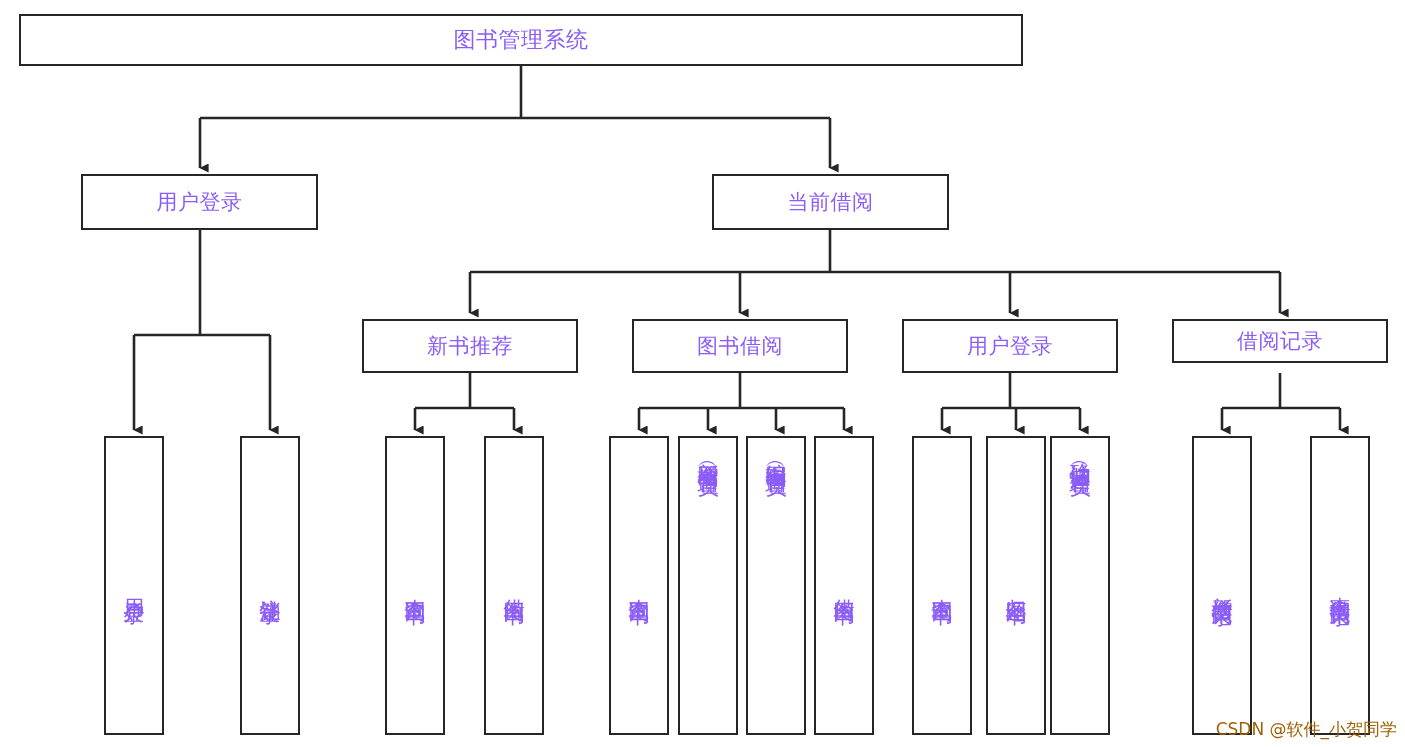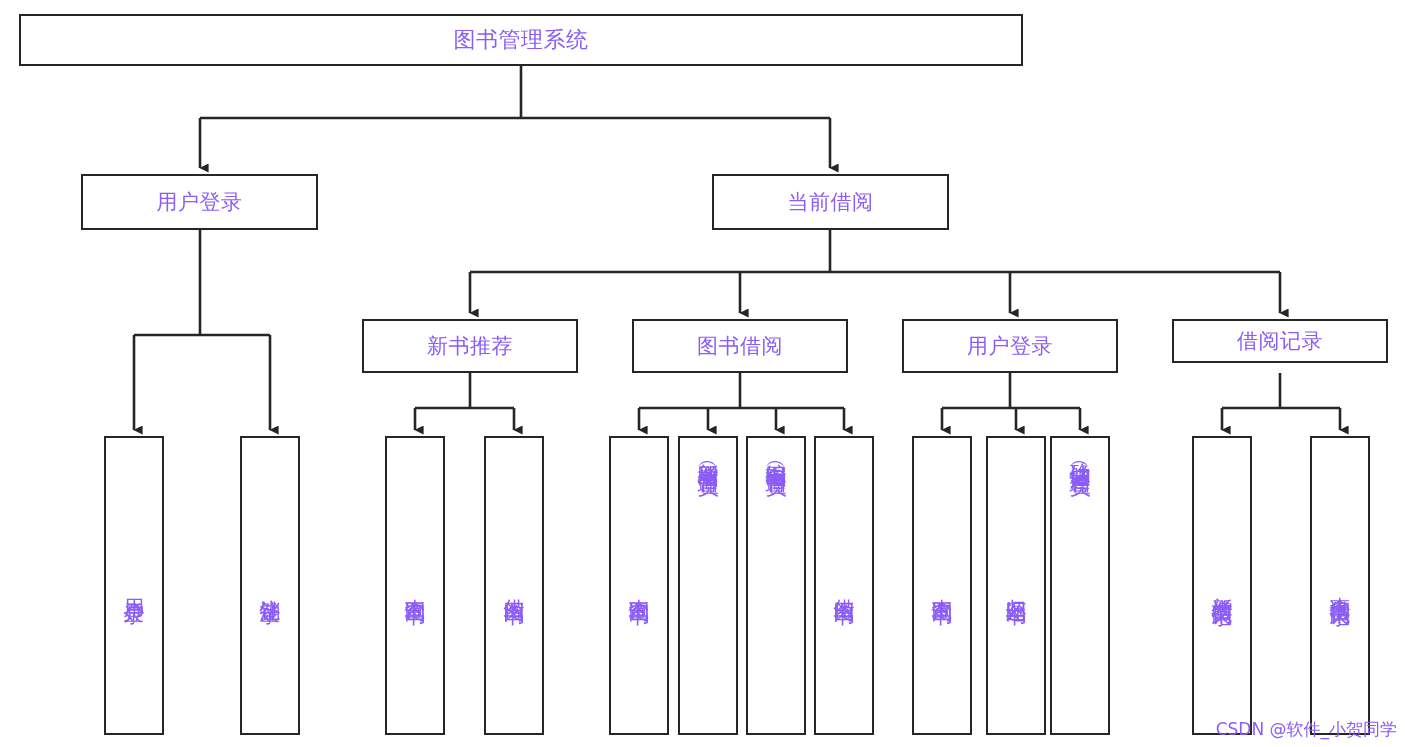--- a/index.html
+++ b/index.html
@@ -68,21 +68,21 @@
   }
   .node.v.mid {
     align-items: center;
     padding-top: 0;
   }
   #watermark {
     position: absolute;
     right: 8px;
     bottom: 6px;
     font-size: 17px;
-    color: #8b5cf6;
+    color: #a16207;
     z-index: 5;
     white-space: nowrap;
     font-family: "DejaVu Sans", "Liberation Sans", sans-serif;
     margin-left: 20px;
   }
 </style>
 </head>
 <body>
 
 <div id="canvas">

